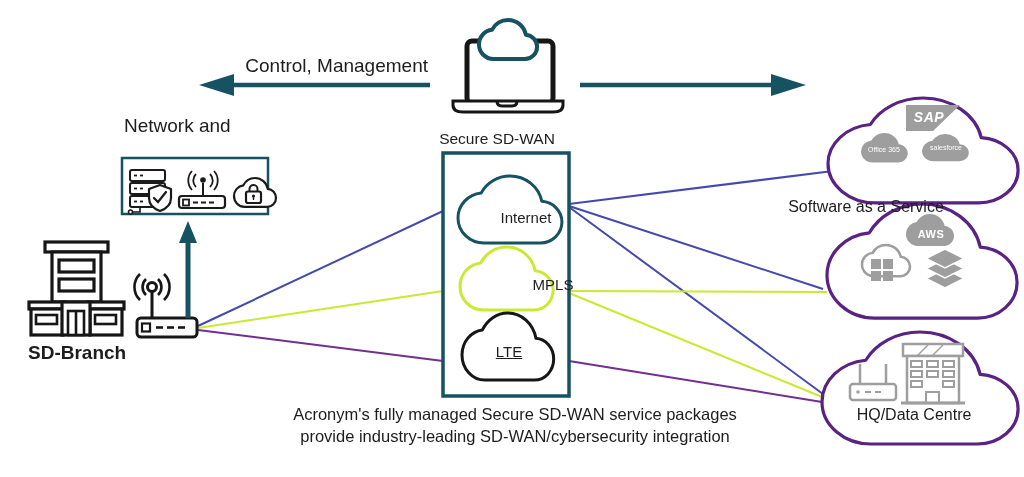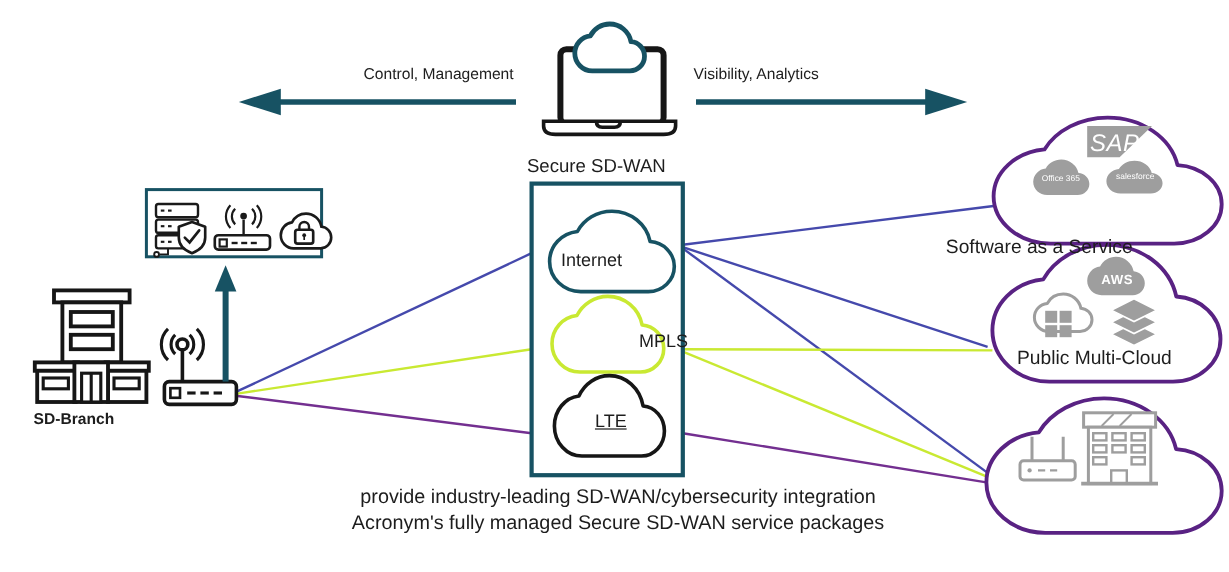--- a/index.html
+++ b/index.html
@@ -1,27 +1,27 @@
 <!DOCTYPE html>
 <html><head>
 <meta charset="utf-8">
 <style>
   html,body{margin:0;padding:0;background:#fff;}
   #stage{
     position:relative;width:1024px;height:477px;background:#fff;overflow:hidden;
     font-family:"Liberation Sans",sans-serif;color:#1d1d1d;
   }
   #gfx{position:absolute;left:0;top:0;}
-  .lbl{position:absolute;font-size:13px;line-height:1.3;white-space:nowrap;color:#1d1d1d;}
+  .lbl{position:absolute;font-size:19px;line-height:1.3;white-space:nowrap;color:#1d1d1d;}
   .lbl.center{text-align:center;}
   .lbl.right{text-align:right;}
   .cloud-lbl{font-size:15px;}
   .dest-lbl{font-size:16px;}
   .logo-txt{position:absolute;color:#fff;text-align:center;white-space:nowrap;}
-  .sap{font-size:20px;font-weight:normal;font-style:italic;letter-spacing:.5px;}
+  .sap{font-size:14px;font-weight:bold;font-style:italic;letter-spacing:.5px;}
   .tiny{font-size:7px;}
   .aws{font-size:11px;font-weight:bold;letter-spacing:.5px;}
   .caption{position:absolute;left:265px;top:403px;width:500px;text-align:center;
            font-size:16.5px;line-height:22px;}
 </style>
 </head>
 <body>
 
 <div id="stage">
 
@@ -201,38 +201,38 @@
           <rect x="911" y="381" width="11" height="6"></rect>
             <rect x="943" y="381" width="11" height="6"></rect>
           <rect x="926" y="392" width="13" height="11"></rect>
         </g>
         <line x1="901" y1="403" x2="965" y2="403" stroke-width="3"></line>
       </g>
     </g>
   </svg>
 
   <div class="lbl right" style="left:238px;top:54px;width:190px;">Control, Management</div>
-  <div class="lbl" style="left:578px;top:54px;">Visibility, Analytics</div>
   <div class="lbl center" style="left:427px;top:129px;width:140px;font-size:15.5px;">Secure SD-WAN</div>
 
   <div class="lbl" style="left:124px;top:116px;line-height:20px;">
+    <div>Network and</div>
   </div>
 
   <div class="lbl" style="left:28px;top:341px;font-weight:bold;">SD-Branch</div>
 
-  <div class="lbl center cloud-lbl" style="left:451px;top:208px;width:84px;">Internet</div>
+  <div class="lbl center cloud-lbl" style="left:484px;top:208px;width:84px;">Internet</div>
   <div class="lbl center cloud-lbl" style="left:459px;top:275px;width:100px;margin-left:44px;">MPLS</div>
   <div class="lbl center cloud-lbl" style="left:459px;top:342px;width:100px;text-decoration:underline;">LTE</div>
 
   <div class="lbl center dest-lbl" style="left:786px;top:168px;width:160px;margin-top:29px;">Software as a Service</div>
-  <div class="lbl center dest-lbl" style="left:832px;top:289px;width:160px;">Public Multi-Cloud</div>
+  <div class="lbl center dest-lbl" style="left:834px;top:405px;width:160px;">HQ/Data Centre</div>
 
   <div class="logo-txt sap" style="left:908px;top:109px;width:42px;">SAP</div>
   <div class="logo-txt tiny" style="left:861px;top:146px;width:46px;">Office 365</div>
   <div class="logo-txt tiny" style="left:921px;top:144px;width:50px;">salesforce</div>
   <div class="logo-txt aws" style="left:907px;top:228px;width:48px;">AWS</div>
 
   <div class="caption">
+    <div>Acronym's fully managed Secure SD-WAN service packages</div>
     <div>provide industry-leading SD-WAN/cybersecurity integration</div>
-    <div>Acronym's fully managed Secure SD-WAN service packages</div>
   </div>
 
 </div>
 
 </body></html>

